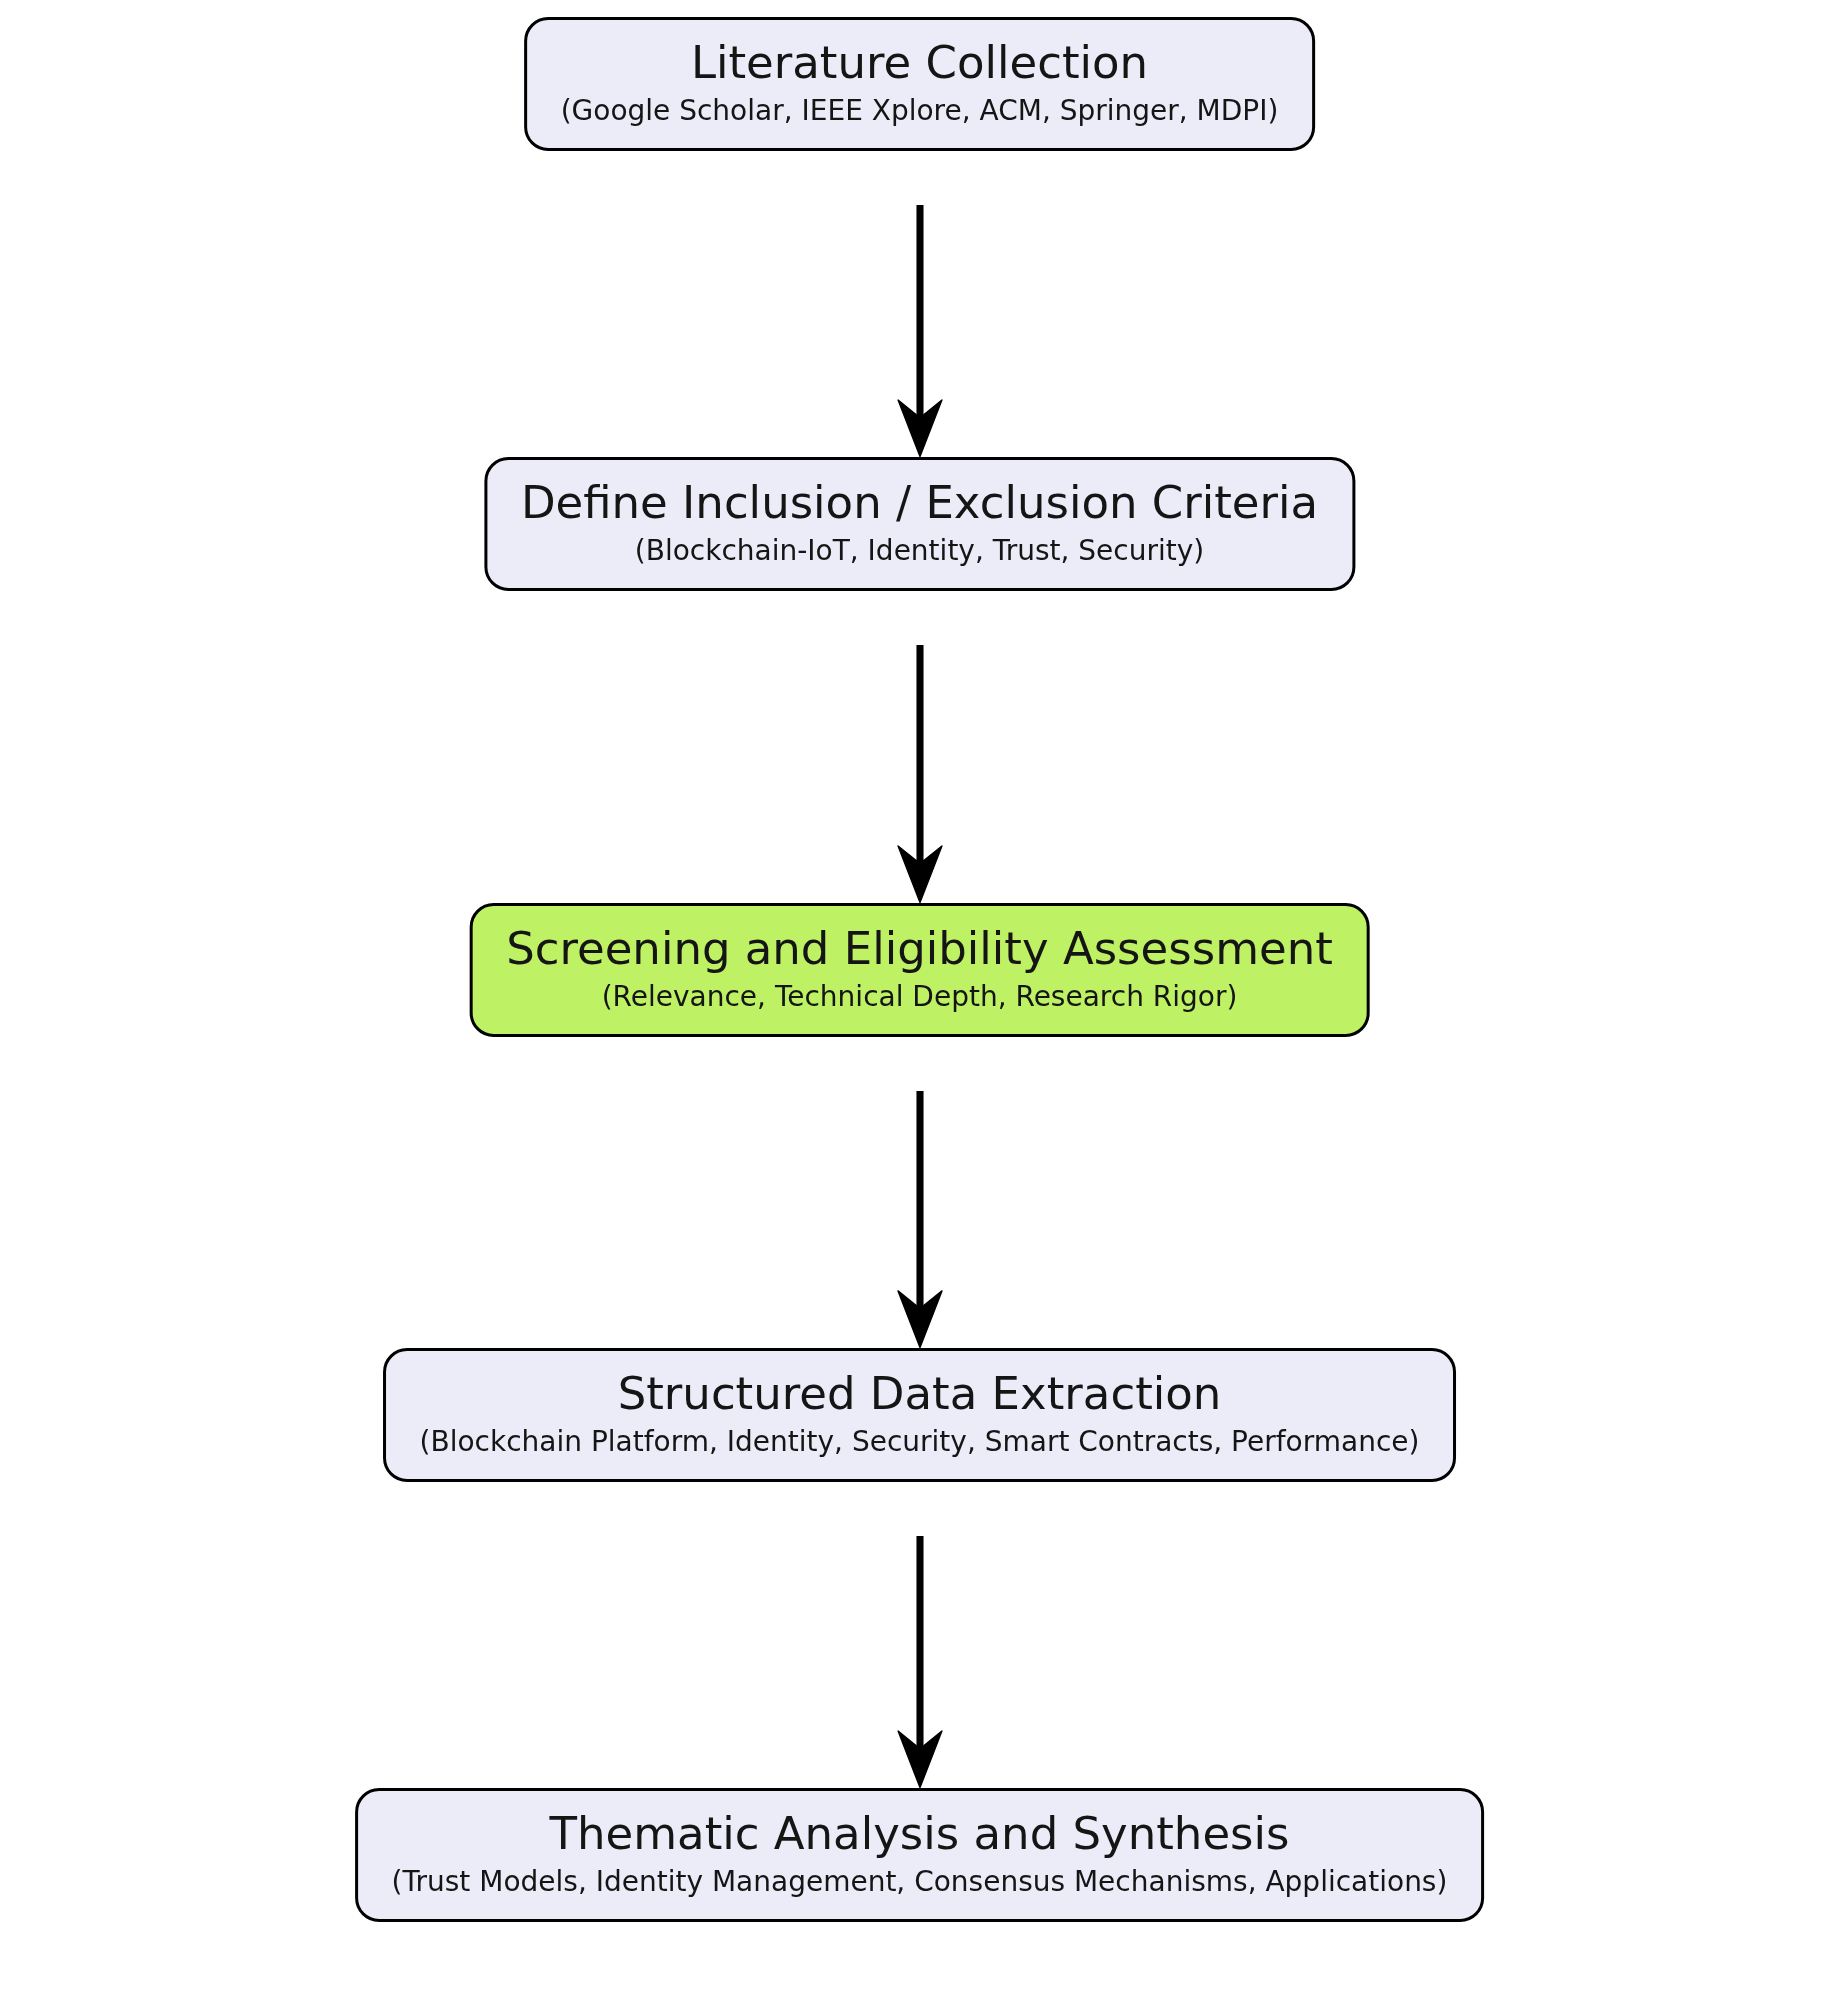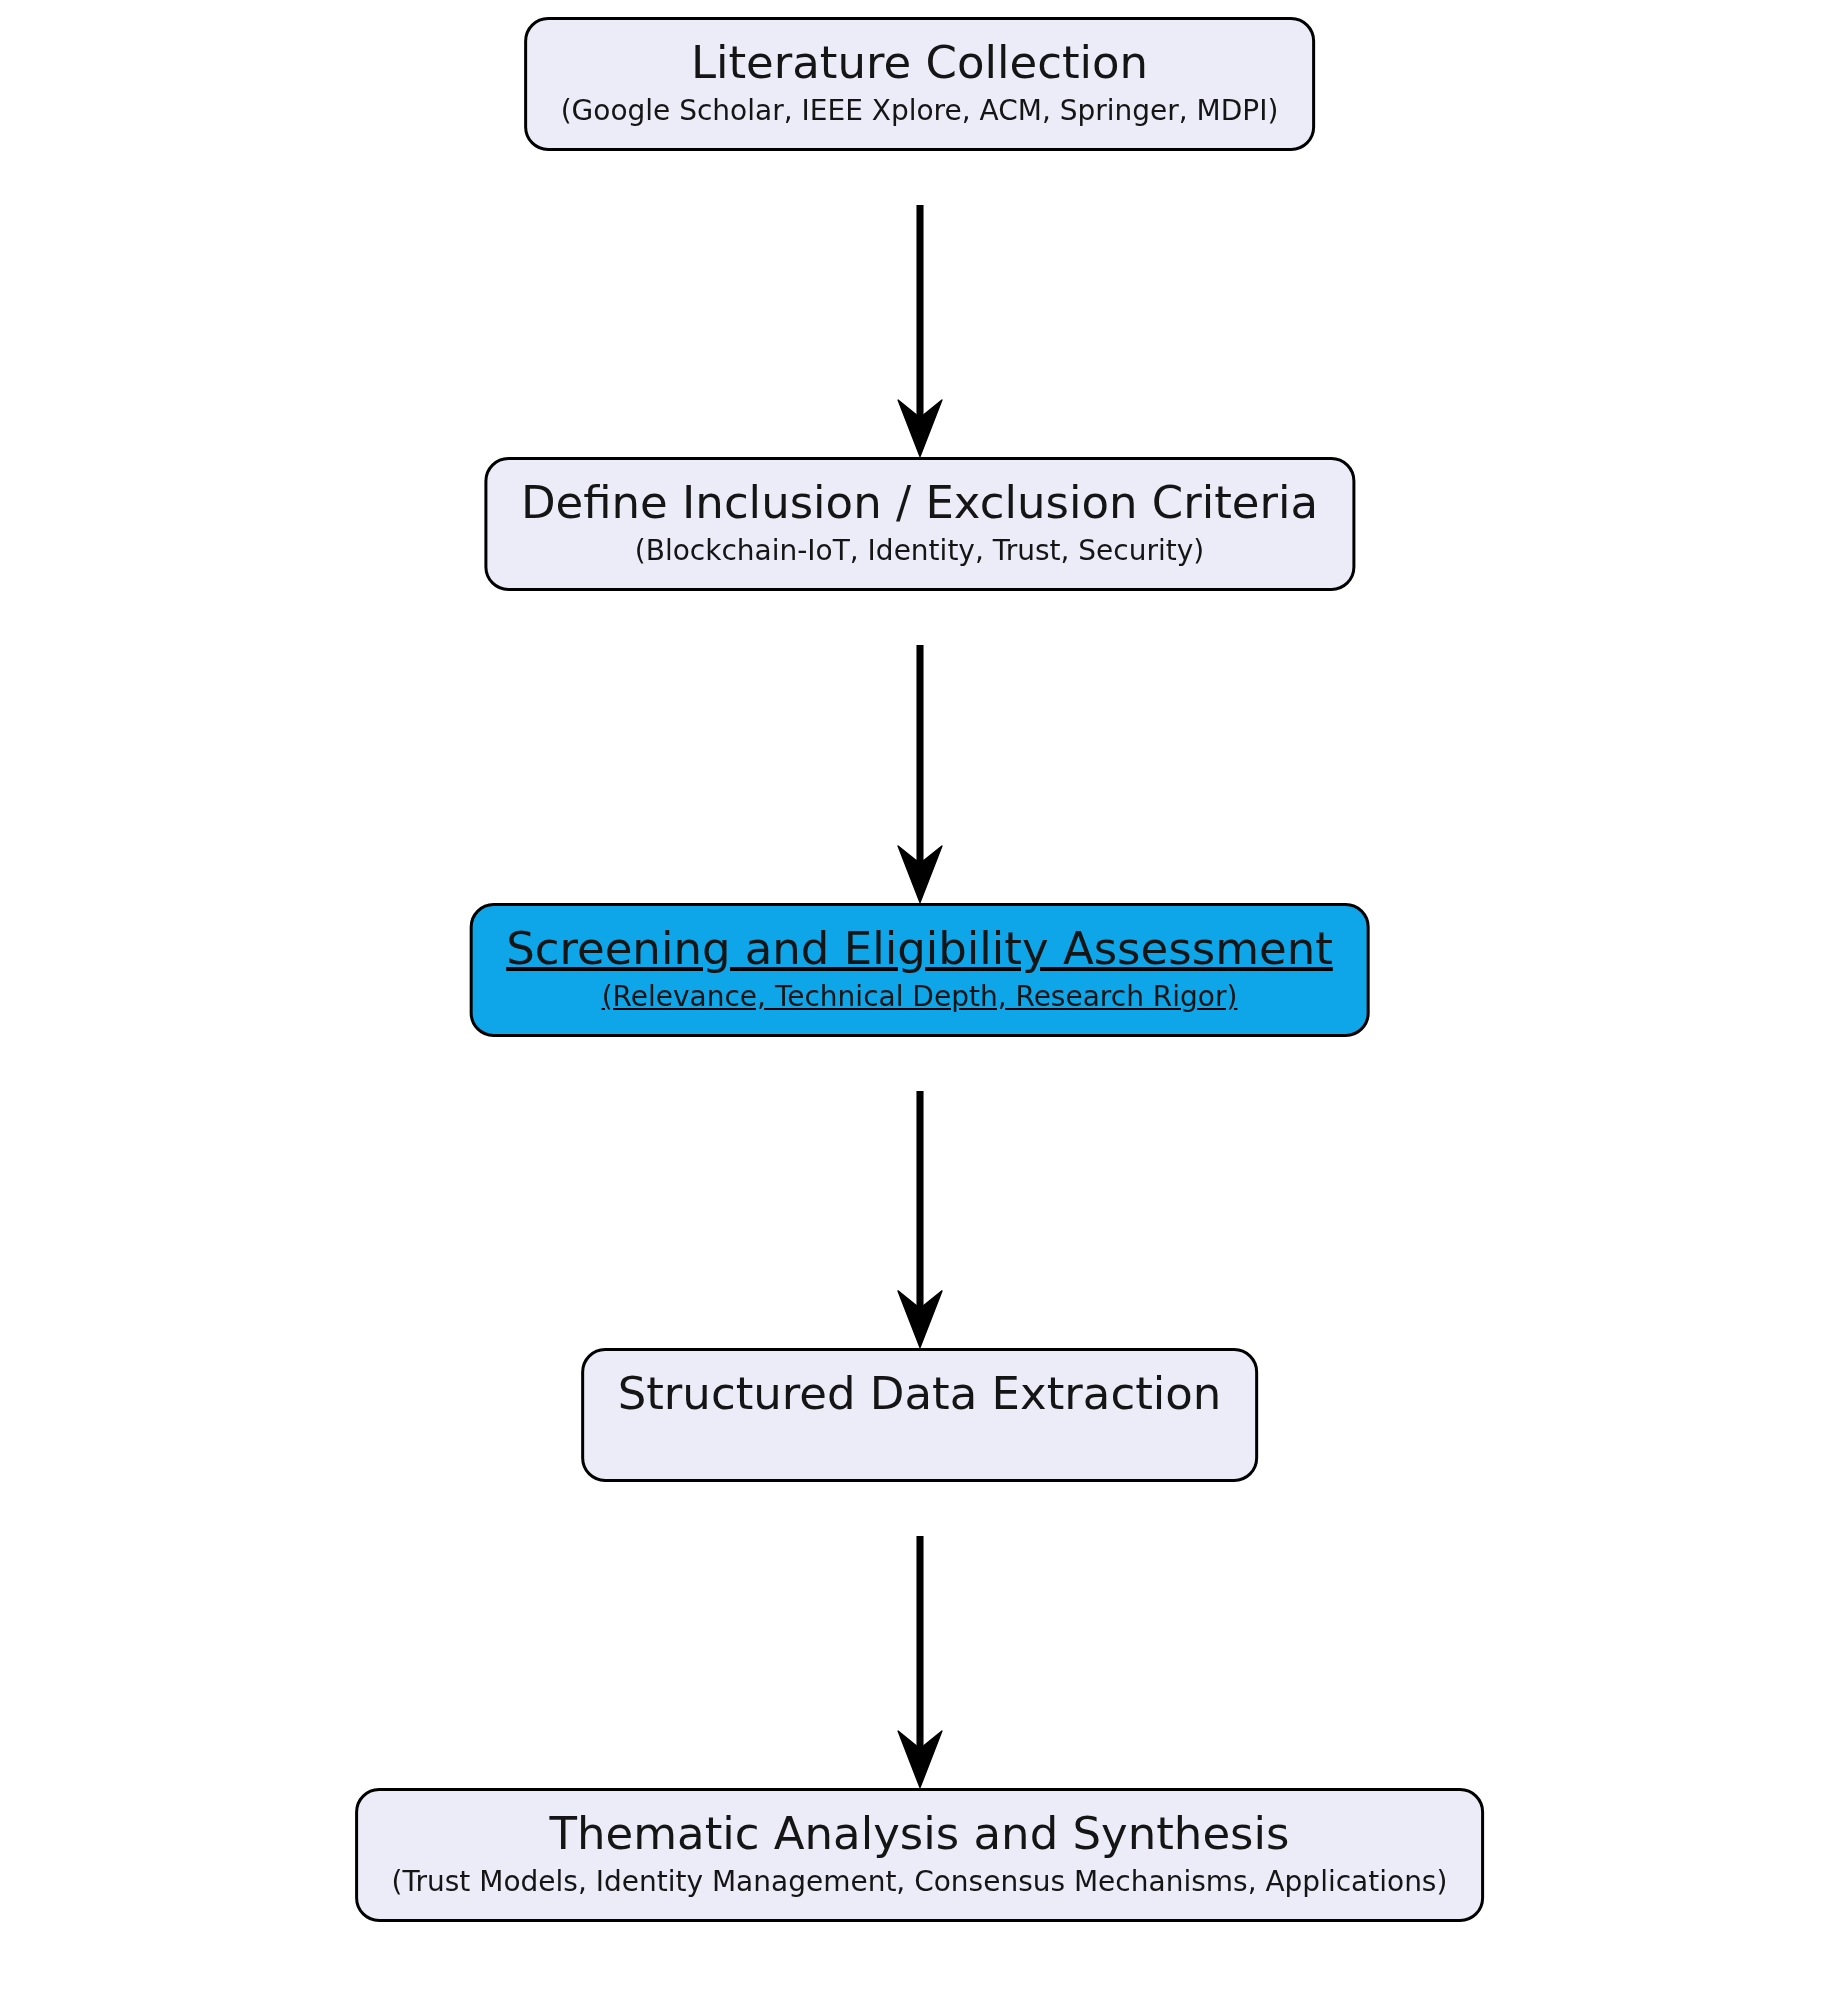--- a/index.html
+++ b/index.html
@@ -86,34 +86,35 @@
     <span class="node-subtitle">(Blockchain-IoT, Identity, Trust, Security)</span>
   </div>
 
   <div class="arrow" id="arrow-1">
     <svg width="64" height="259" viewBox="0 0 90 366" xmlns="http://www.w3.org/2000/svg">
       <line x1="45" y1="0" x2="45" y2="308" stroke="#000000" stroke-width="10"></line>
       <path d="M45,364 L14,284 L45,309 L76,284 Z" fill="#000000" stroke="#000000" stroke-width="2" stroke-linejoin="round"></path>
     </svg>
   </div>
 
-  <div class="node" id="node-2" style="background: #0ea5e9; border-color: rgb(0, 0, 0); text-decoration: underline;">
+  <div class="node" id="node-2" style="background: #bef264; border-color: rgb(0, 0, 0);">
     <span class="node-title">Screening and Eligibility Assessment</span>
     <span class="node-subtitle">(Relevance, Technical Depth, Research Rigor)</span>
   </div>
 
   <div class="arrow" id="arrow-2">
     <svg width="64" height="258" viewBox="0 0 90 364" xmlns="http://www.w3.org/2000/svg">
       <line x1="45" y1="0" x2="45" y2="306" stroke="#000000" stroke-width="10"></line>
       <path d="M45,362 L14,282 L45,307 L76,282 Z" fill="#000000" stroke="#000000" stroke-width="2" stroke-linejoin="round"></path>
     </svg>
   </div>
 
   <div class="node" id="node-3" style="background: rgb(236, 236, 249); border-color: rgb(0, 0, 0);">
     <span class="node-title">Structured Data Extraction</span>
+    <span class="node-subtitle">(Blockchain Platform, Identity, Security, Smart Contracts, Performance)</span>
   </div>
 
   <div class="arrow" id="arrow-3">
     <svg width="64" height="253" viewBox="0 0 90 358" xmlns="http://www.w3.org/2000/svg">
       <line x1="45" y1="0" x2="45" y2="300" stroke="#000000" stroke-width="10"></line>
       <path d="M45,356 L14,276 L45,301 L76,276 Z" fill="#000000" stroke="#000000" stroke-width="2" stroke-linejoin="round"></path>
     </svg>
   </div>
 
   <div class="node" id="node-4" style="background: rgb(236, 236, 249); border-color: rgb(0, 0, 0);">

